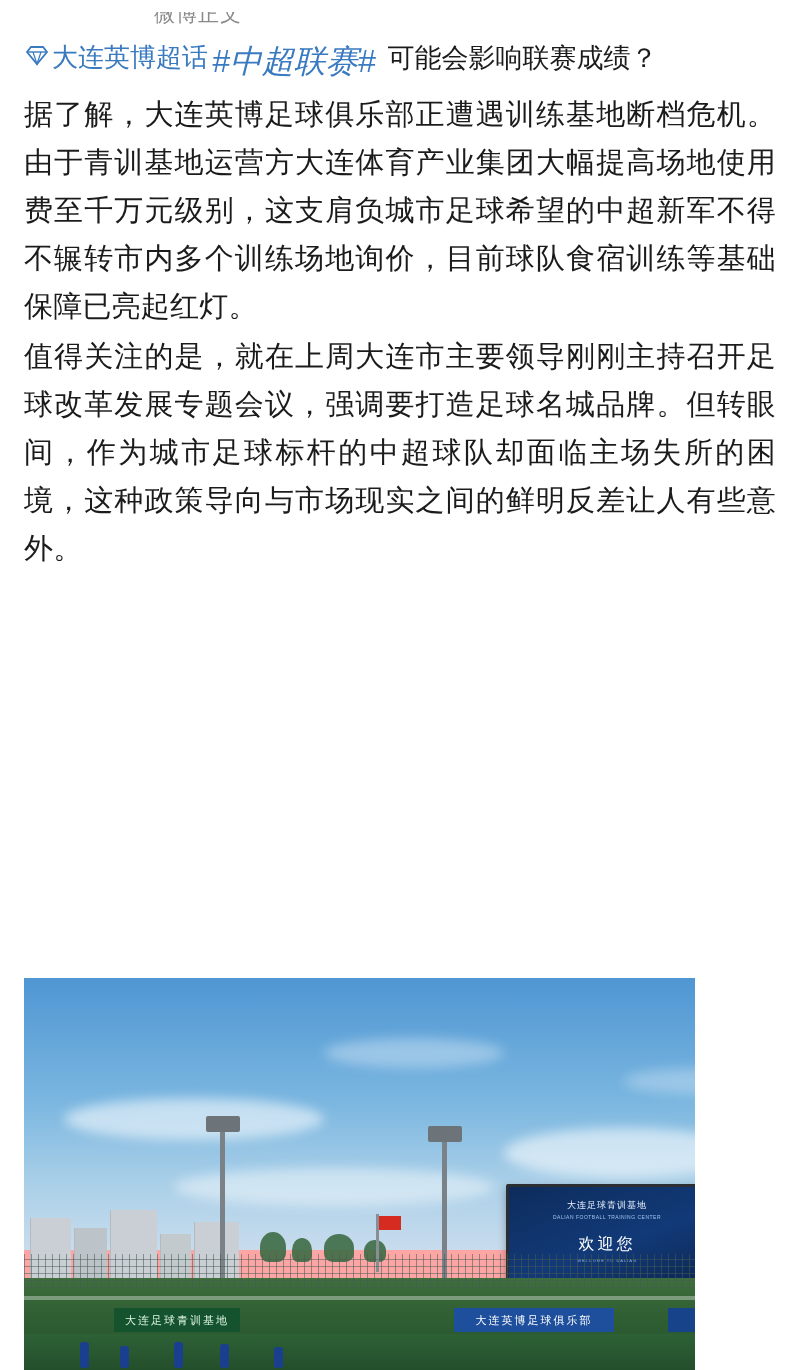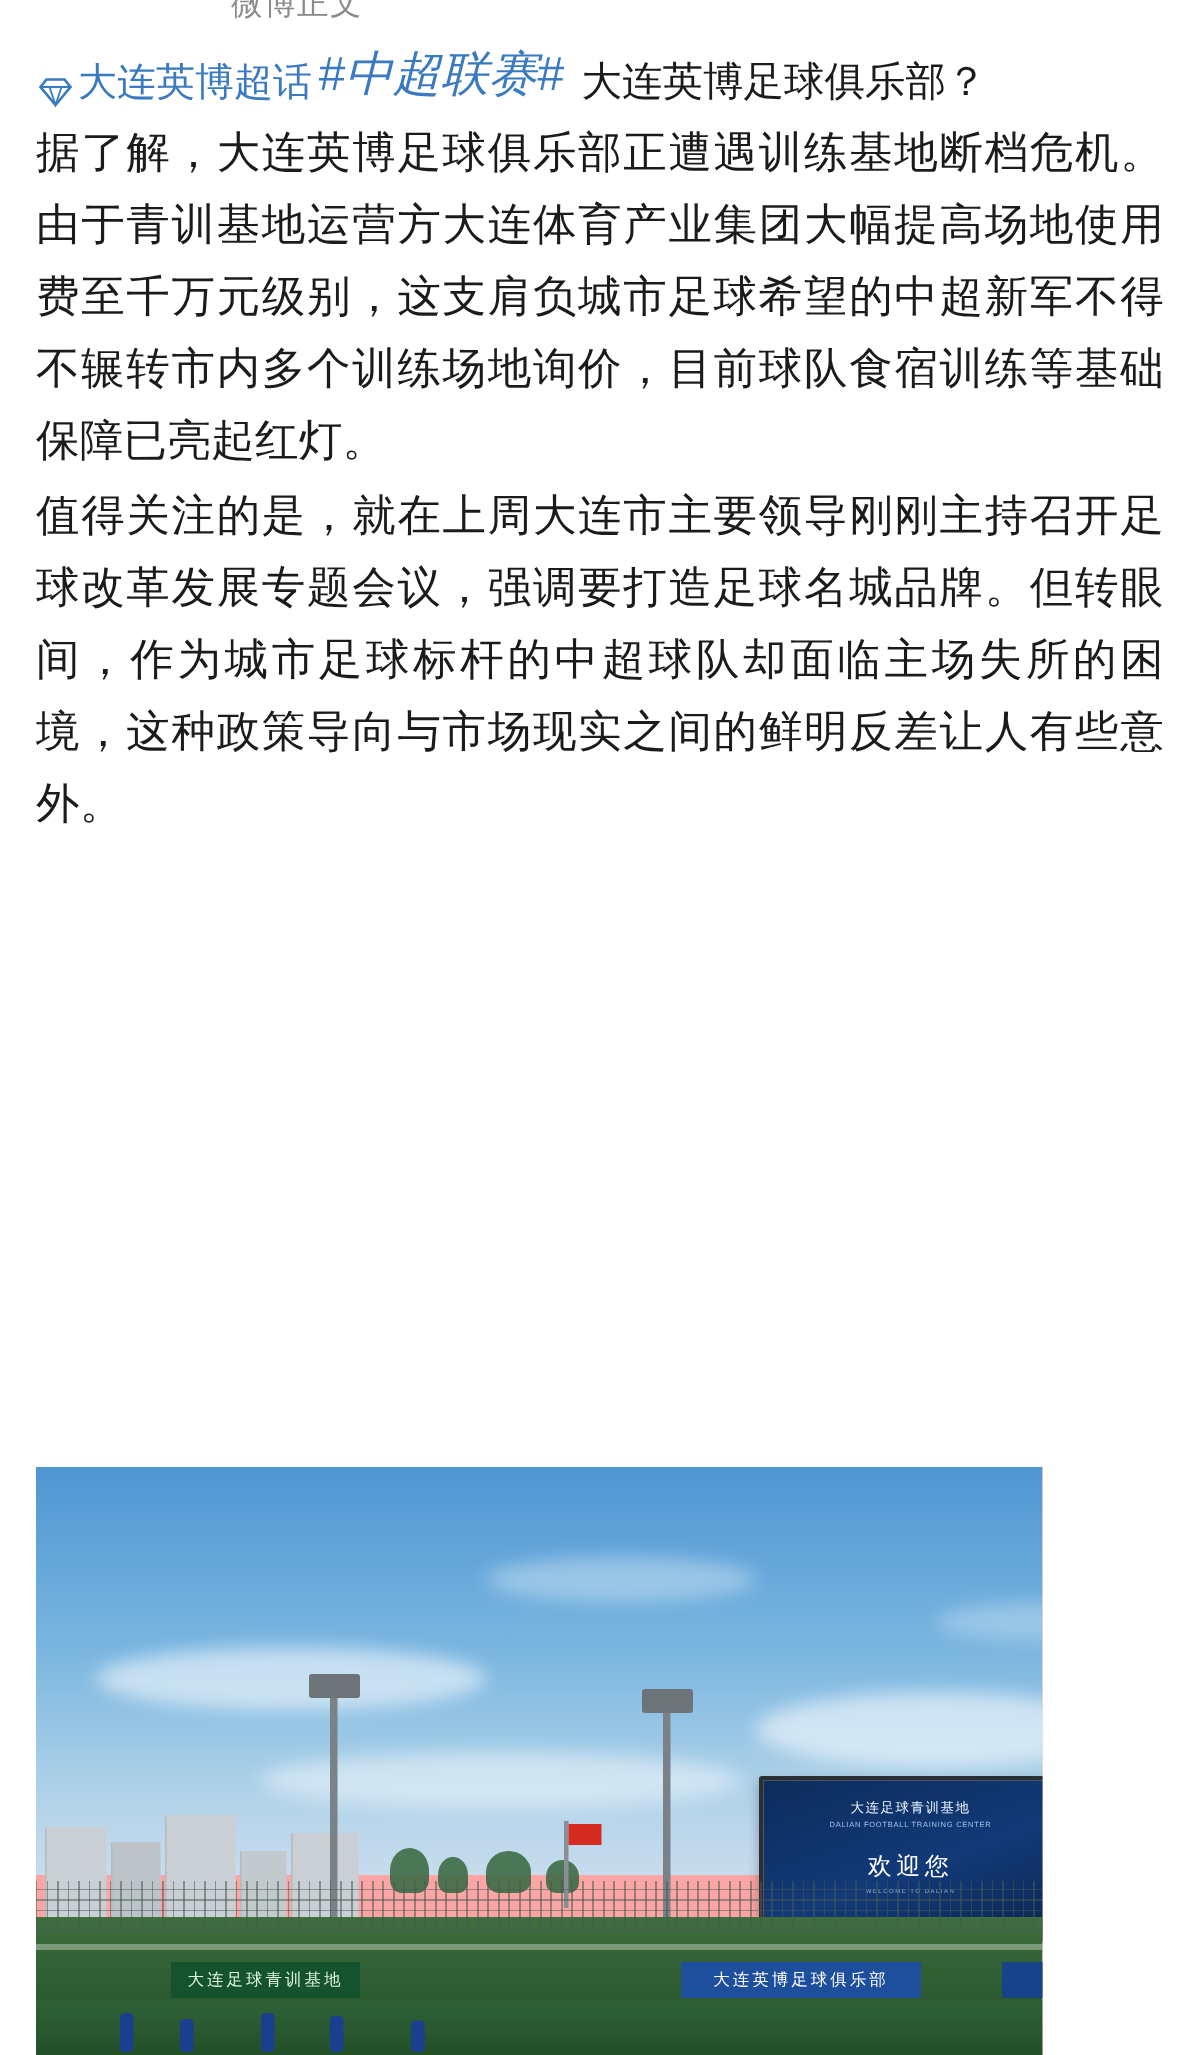--- a/index.html
+++ b/index.html
@@ -11,41 +11,41 @@
     width: 800px;
     height: 1370px;
     font-family: "Liberation Sans", sans-serif;
     overflow: hidden;
     position: relative;
   }
   .post {
     width: 800px;
     height: 1370px;
     box-sizing: border-box;
-    padding: 0 24px;
+    padding: 12px 24px;
     background: #ffffff;
     position: relative;
   }
   .topbar {
     height: 18px;
     position: relative;
     overflow: hidden;
   }
   .topbar-ghost {
     position: absolute;
     left: 130px;
     top: -12px;
     font-size: 21px;
     color: #8a8a8a;
     letter-spacing: 1px;
     white-space: nowrap;
   }
   .title-line {
     display: flex;
-    align-items: flex-end;
+    align-items: flex-start;
     flex-wrap: nowrap;
     padding-top: 10px;
     padding-bottom: 6px;
     white-space: nowrap;
   }
   .diamond-icon {
     display: inline-block;
     width: 26px;
     height: 26px;
     flex: 0 0 auto;
@@ -278,21 +278,21 @@
   <div class="title-line">
     <span class="diamond-icon">
       <svg viewBox="0 0 26 26" width="26" height="26" aria-hidden="true">
         <path d="M3 10 L7 5 L19 5 L23 10 L13 22 Z" fill="none" stroke="#3a7ac0" stroke-width="1.8"></path>
         <path d="M3 10 L23 10" fill="none" stroke="#3a7ac0" stroke-width="1.4"></path>
         <path d="M9 10 L13 22 L17 10" fill="none" stroke="#3a7ac0" stroke-width="1.2"></path>
       </svg>
     </span>
     <span class="super-topic">大连英博超话</span>
     <span class="hashtag">#中超联赛#</span>
-    <span class="title-text">大连英博足球俱乐部？</span>
+    <span class="title-text">可能会影响联赛成绩？</span>
   </div>
 
   <div class="body-text">
     <p>据了解，大连英博足球俱乐部正遭遇训练基地断档危机。由于青训基地运营方大连体育产业集团大幅提高场地使用费至千万元级别，这支肩负城市足球希望的中超新军不得不辗转市内多个训练场地询价，目前球队食宿训练等基础保障已亮起红灯。</p>
     <p>值得关注的是，就在上周大连市主要领导刚刚主持召开足球改革发展专题会议，强调要打造足球名城品牌。但转眼间，作为城市足球标杆的中超球队却面临主场失所的困境，这种政策导向与市场现实之间的鲜明反差让人有些意外。</p>
   </div>
 
   <div class="photo">
     <div class="sky"></div>
     <div class="cloud c1"></div>

